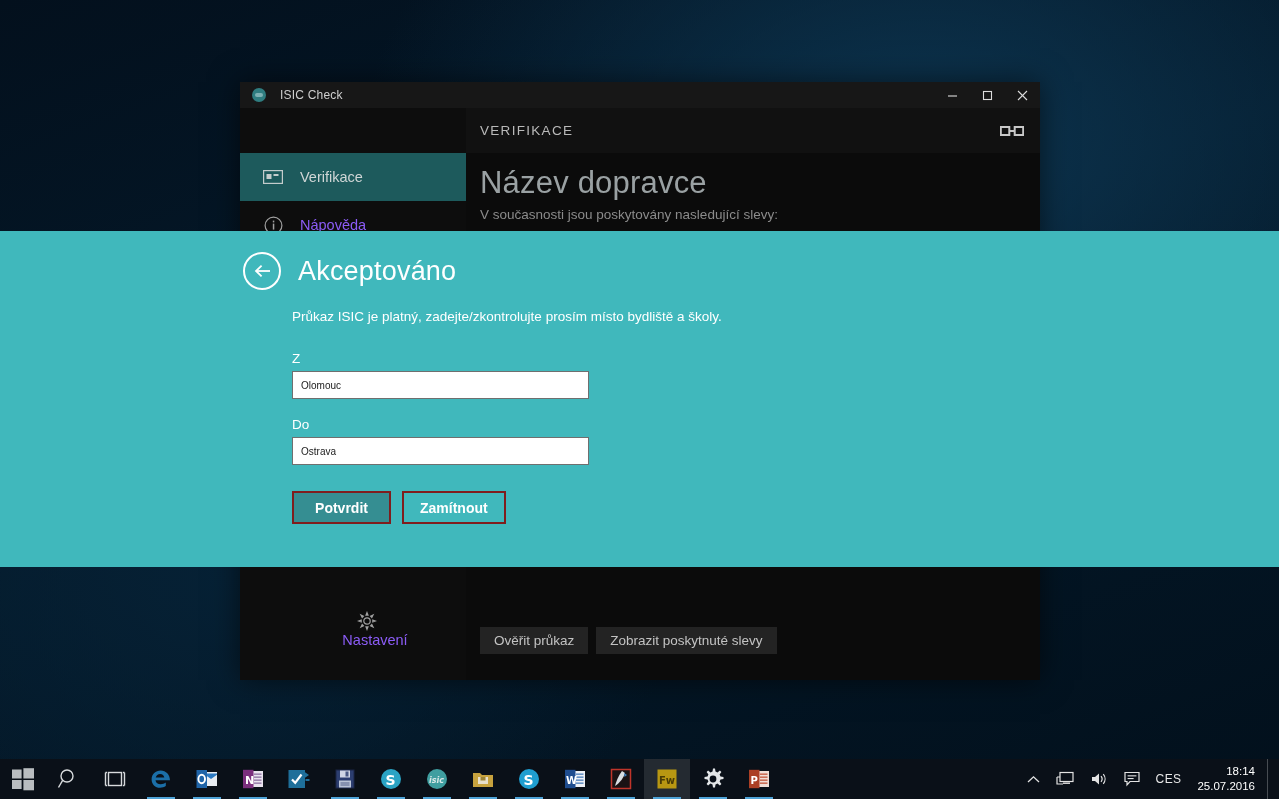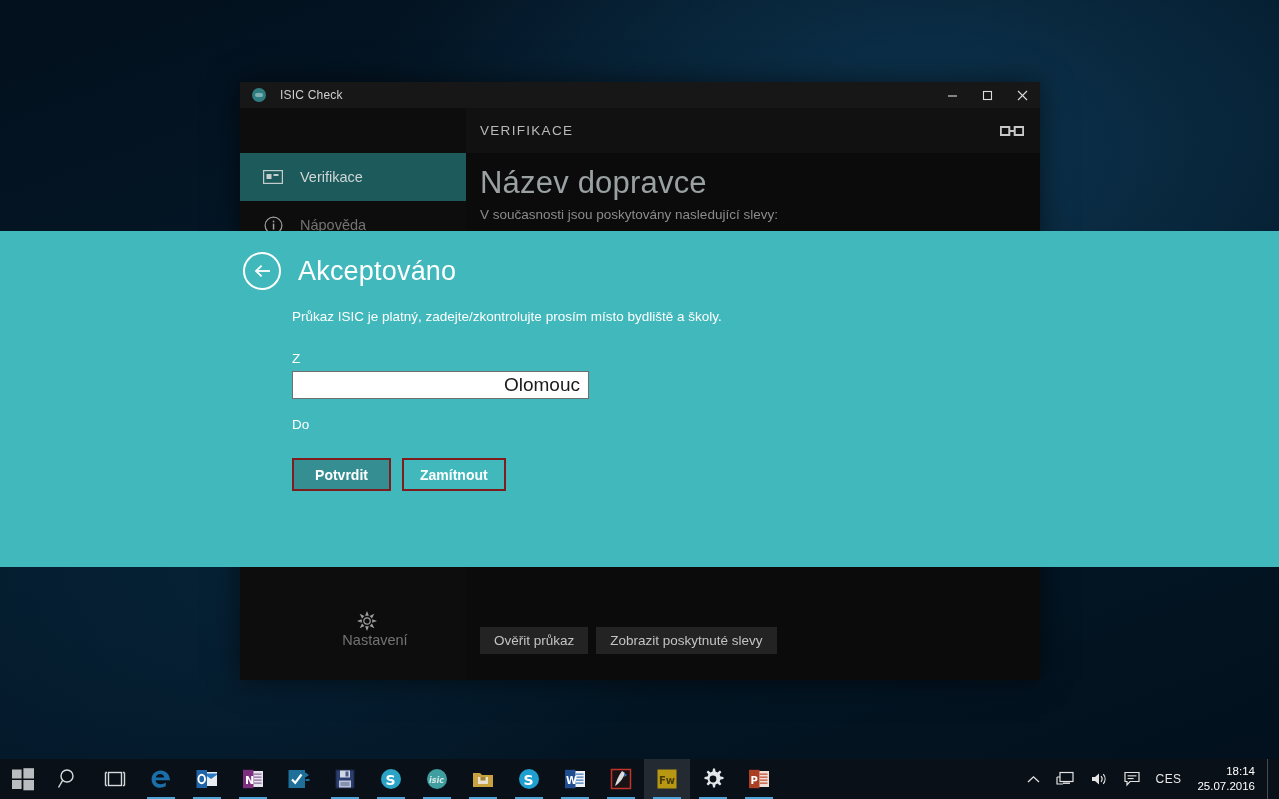--- a/index.html
+++ b/index.html
@@ -95,21 +95,21 @@
     position: relative;
     flex: none;
   }
   #sidebar-spacer { height: 45px; }
 
   .side-item {
     height: 48px;
     display: flex;
     align-items: center;
     padding-left: 22px;
-    color: #737373;
+    color: #8b5cf6;
     font-size: 14.5px;
   }
   .side-item.active {
     background: #1d5a5c;
     color: #cfd6d6;
   }
   .side-icon {
     width: 22px; height: 22px;
     display: flex; align-items: center; justify-content: center;
     margin-right: 16px;
@@ -240,27 +240,26 @@
     font-size: 13.5px;
     color: #ffffff;
     margin-bottom: 5px;
   }
   .field-input {
     width: 297px;
     height: 28px;
     background: #ffffff;
     border: 1px solid #6f6f6f;
     color: #1b1b1b;
-    font-size: 19px;
+    font-size: 10px;
     padding: 0 8px;
     box-sizing: border-box;
     font-family: "Liberation Sans", sans-serif;
     display: block;
     outline: none;
-    text-align: right;
   }
   .field-group + .field-group { margin-top: 18px; }
 
   #form-buttons {
     margin-left: 52px;
     margin-top: 26px;
     display: flex;
     gap: 11px;
   }
   .teal-btn {
@@ -466,20 +465,21 @@
 
       <div id="overlay-desc">Průkaz ISIC je platný, zadejte/zkontrolujte prosím místo bydliště a školy.</div>
 
       <div id="form">
         <div class="field-group">
           <div class="field-label">Z</div>
           <input class="field-input" type="text" value="Olomouc" style="">
         </div>
         <div class="field-group">
           <div class="field-label">Do</div>
+          <input class="field-input" type="text" value="Ostrava" style="">
         </div>
       </div>
 
       <div id="form-buttons">
         <button class="teal-btn pressed">Potvrdit</button>
         <button class="teal-btn">Zamítnout</button>
       </div>
 
     </div>
   </div>

